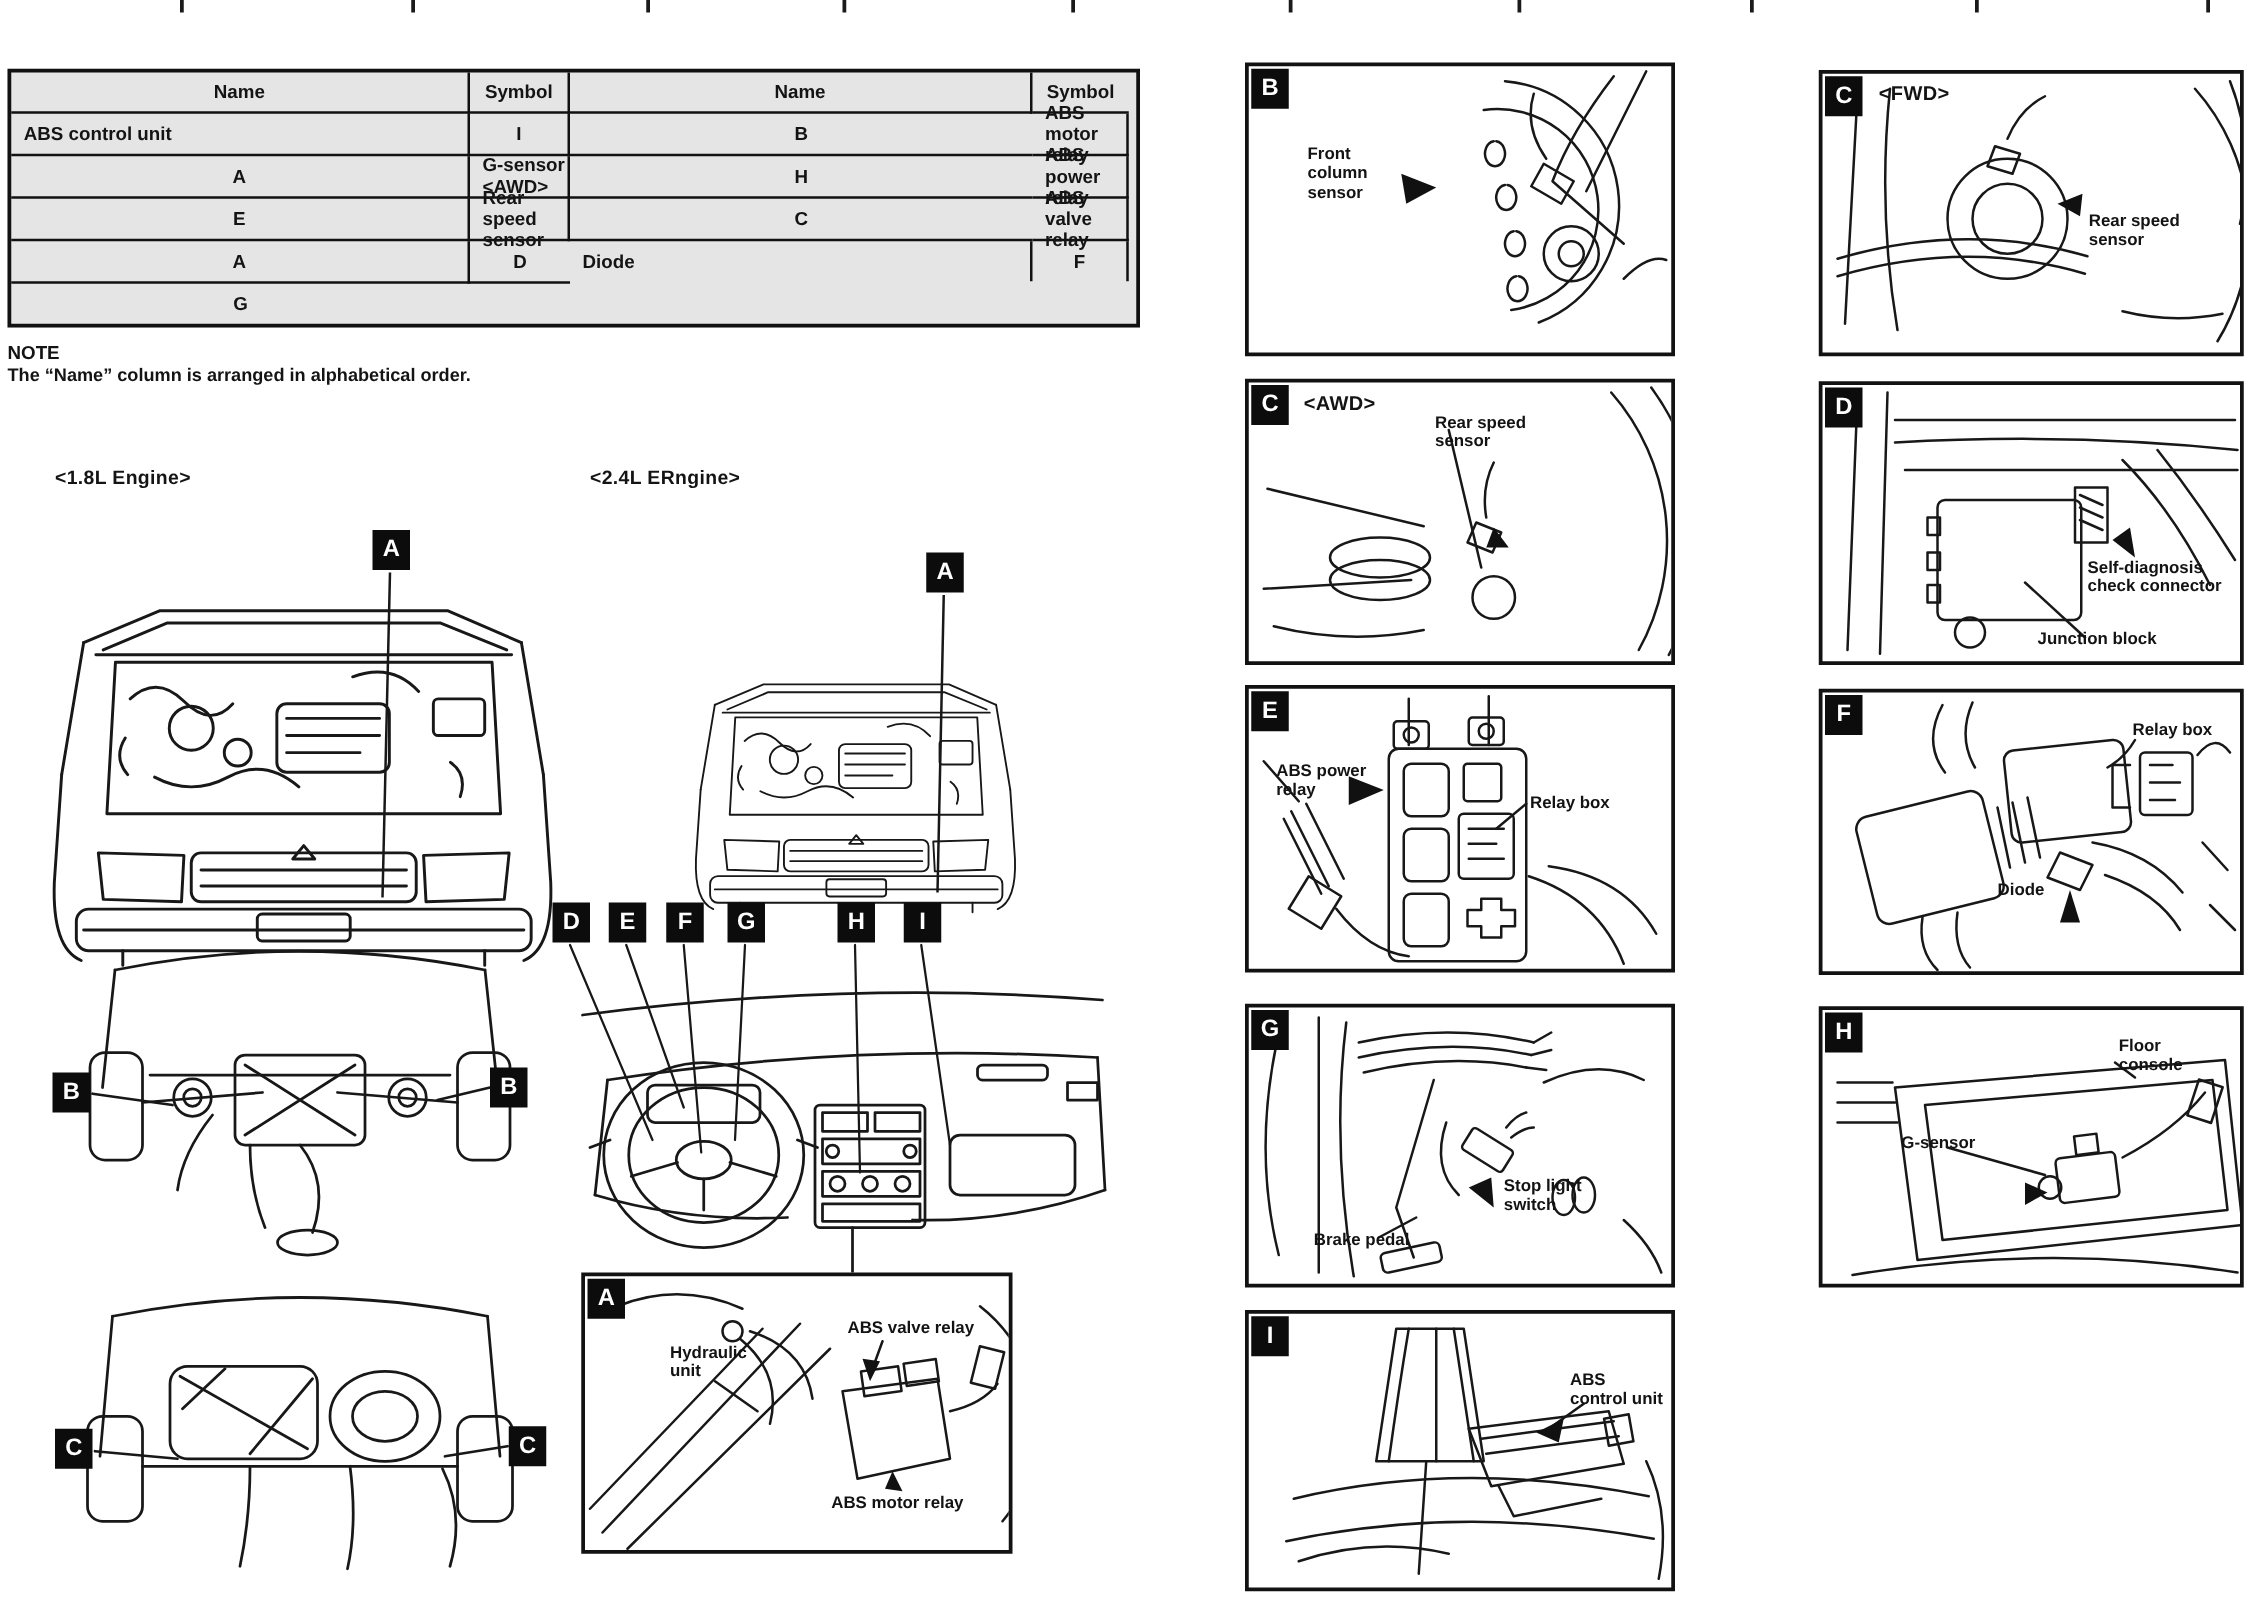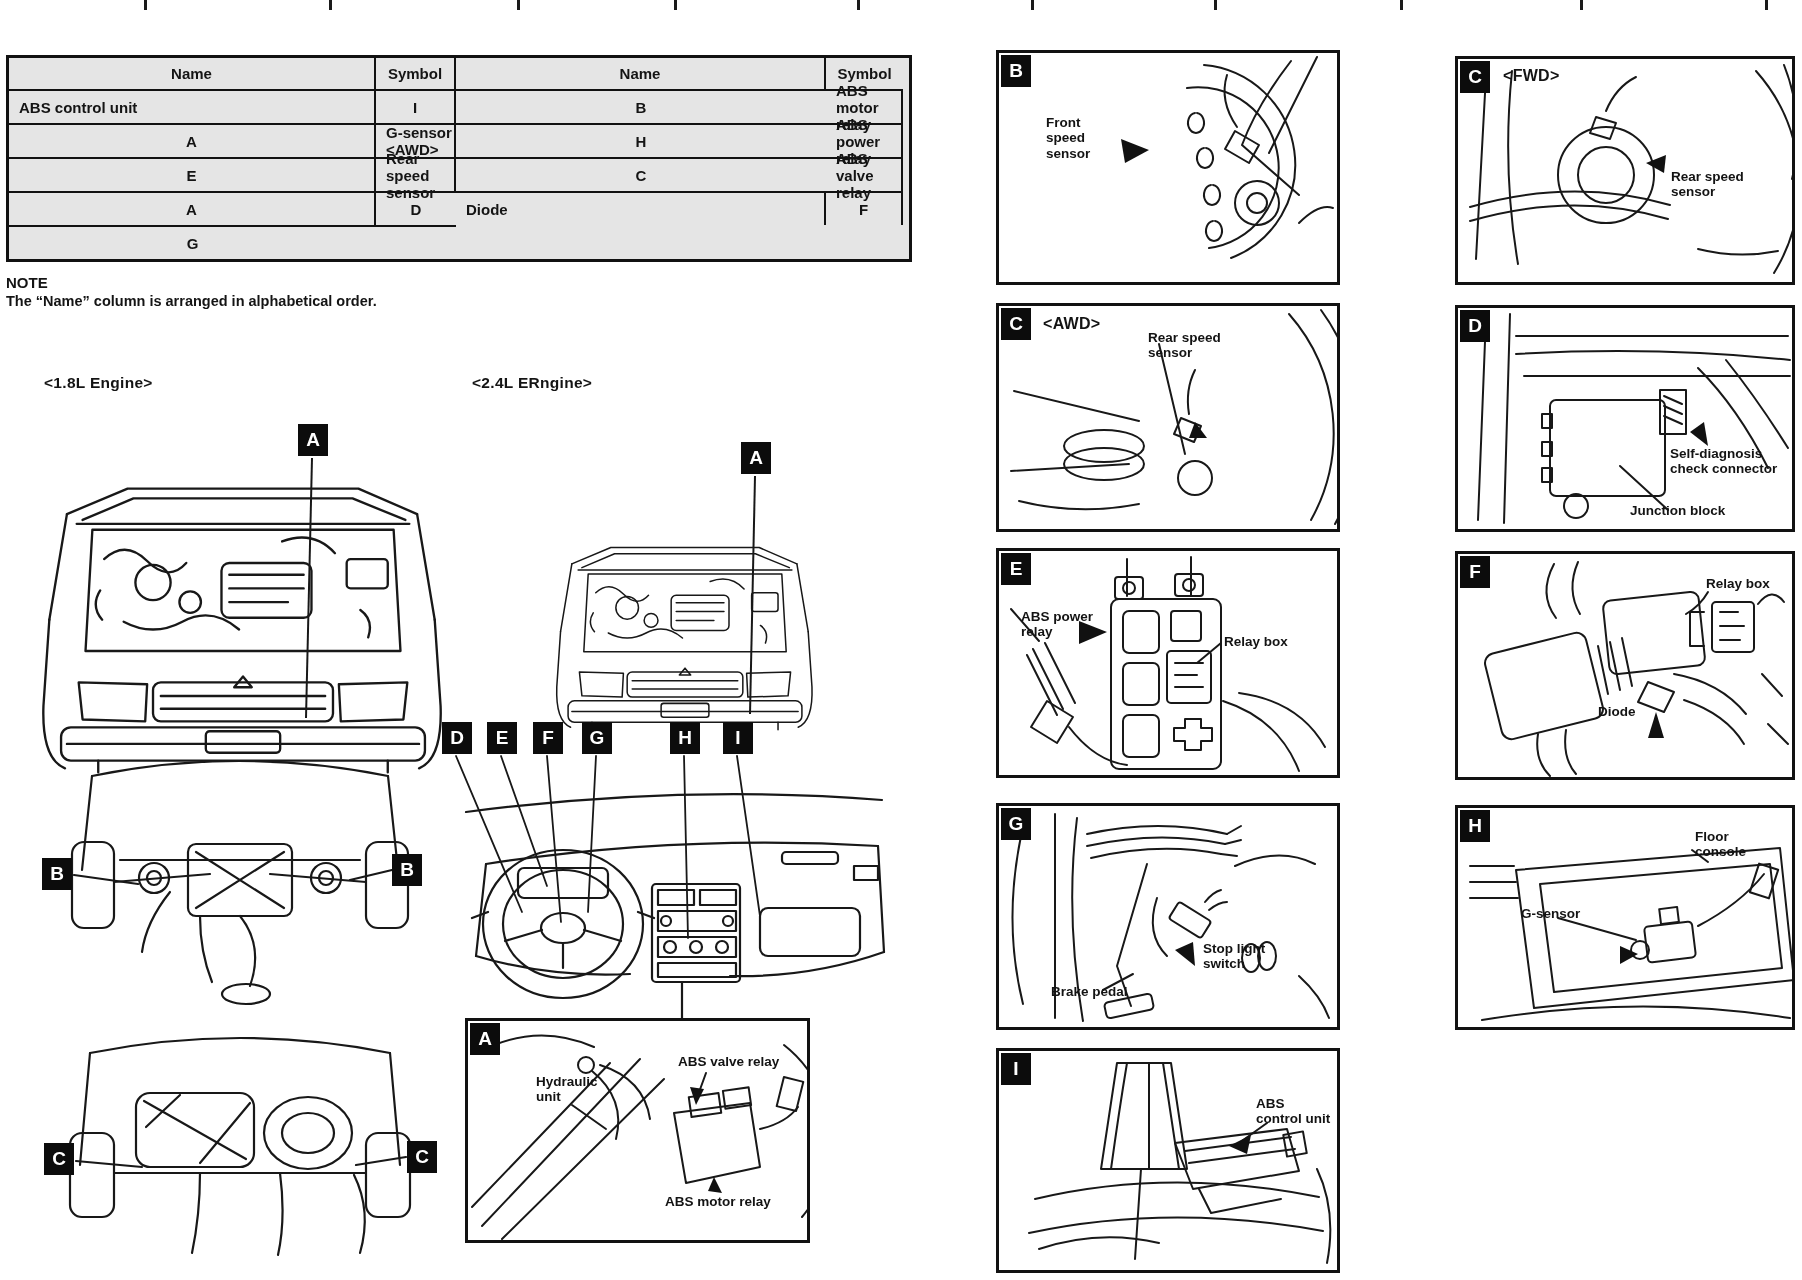--- a/index.html
+++ b/index.html
@@ -240,21 +240,21 @@
     </g>
     <polygon points="222,66 236,68 228,84" fill="#111"></polygon>
     <polygon points="240,170 254,172 246,156" fill="#111"></polygon>
   </svg>
 </div>
 
 <div class="panel" style="left:996px;top:50px;width:344px;height:235px">
   <div class="cbadge" style="left:2px;top:2px">B</div>
   <div class="lbl" style="left:47px;top:62px">
     <div>Front</div>
-    <div>speed</div>
+    <div>column</div>
     <div>sensor</div>
   </div>
   <svg class="art" viewBox="0 0 338 229">
     <g fill="none" stroke="#181818" stroke-width="2" stroke-linecap="round" stroke-linejoin="round">
       <path d="M205,12 A100,100 0 0 1 232,205"></path>
       <path d="M188,35 A75,75 0 0 1 210,195"></path>
       <path d="M196,60 a8,10 0 1 0 2,0 M205,95 a8,10 0 1 0 2,0 M212,132 a8,10 0 1 0 2,0 M214,168 a8,10 0 1 0 2,0"></path>
       <path d="M292,8 Q258,52 243,92 L300,142"></path>
       <path d="M318,4 Q290,60 270,100"></path>
       <circle cx="258" cy="150" r="22"></circle>

